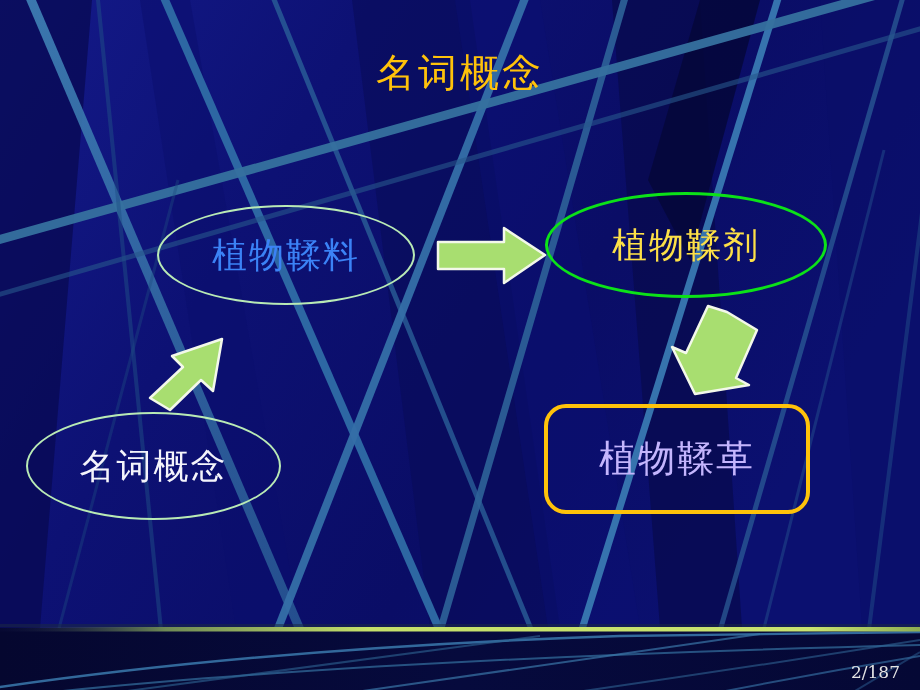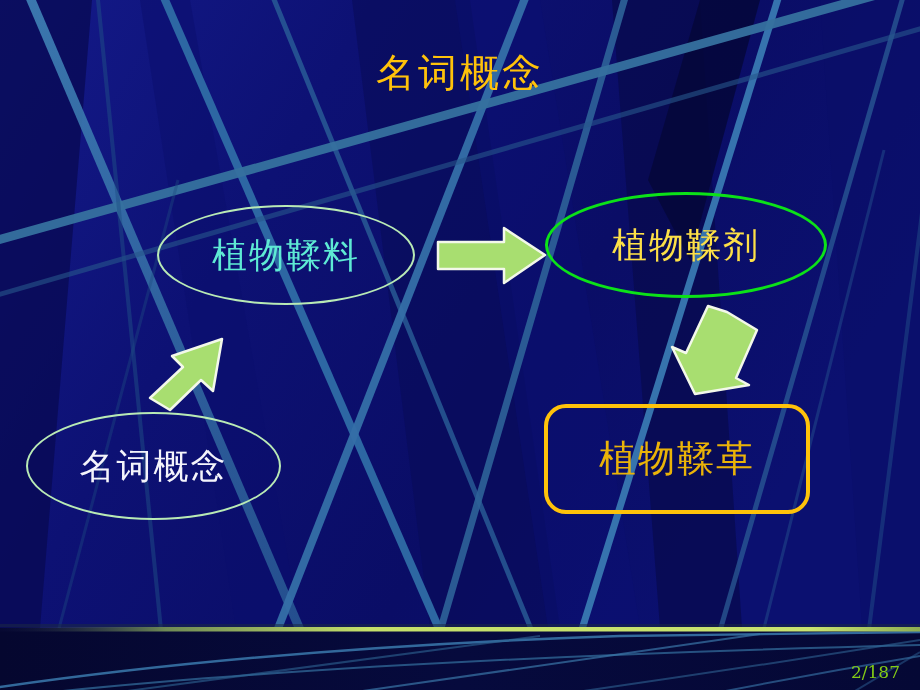--- a/index.html
+++ b/index.html
@@ -65,21 +65,21 @@
 
   
   #node-tanning-material {
     left: 157px;
     top: 205px;
     width: 258px;
     height: 100px;
     border: 2.5px solid #b9eab5;
     border-radius: 50%;
   }
-  #node-tanning-material .node-label { color: #5eead4; }
+  #node-tanning-material .node-label { color: #3b82f6; }
 
   
   #node-tanning-agent {
     left: 545px;
     top: 192px;
     width: 282px;
     height: 106px;
     border: 3.5px solid #0ce218;
     border-radius: 50%;
   }
@@ -99,39 +99,39 @@
   
   #node-tanned-leather {
     left: 544px;
     top: 404px;
     width: 266px;
     height: 110px;
     border: 4px solid #ffc20a;
     border-radius: 22px;
   }
   #node-tanned-leather .node-label {
-    color: #eab308;
+    color: #c4b5fd;
     font-size: 37px;
   }
 
   .arrow-layer {
     position: absolute;
     left: 0;
     top: 0;
     width: 920px;
     height: 690px;
     pointer-events: none;
   }
 
   .page-number {
     position: absolute;
     right: 20px;
     bottom: 8px;
     font-size: 17px;
-    color: #84cc16;
+    color: #e5e5e5;
     font-family: "DejaVu Serif", "Liberation Serif", serif;
     letter-spacing: 0px;
   }
 </style>
 </head>
 <body>
 
 <div id="slide">
 
   <svg id="bg-svg" viewBox="0 0 920 690" preserveAspectRatio="none">

